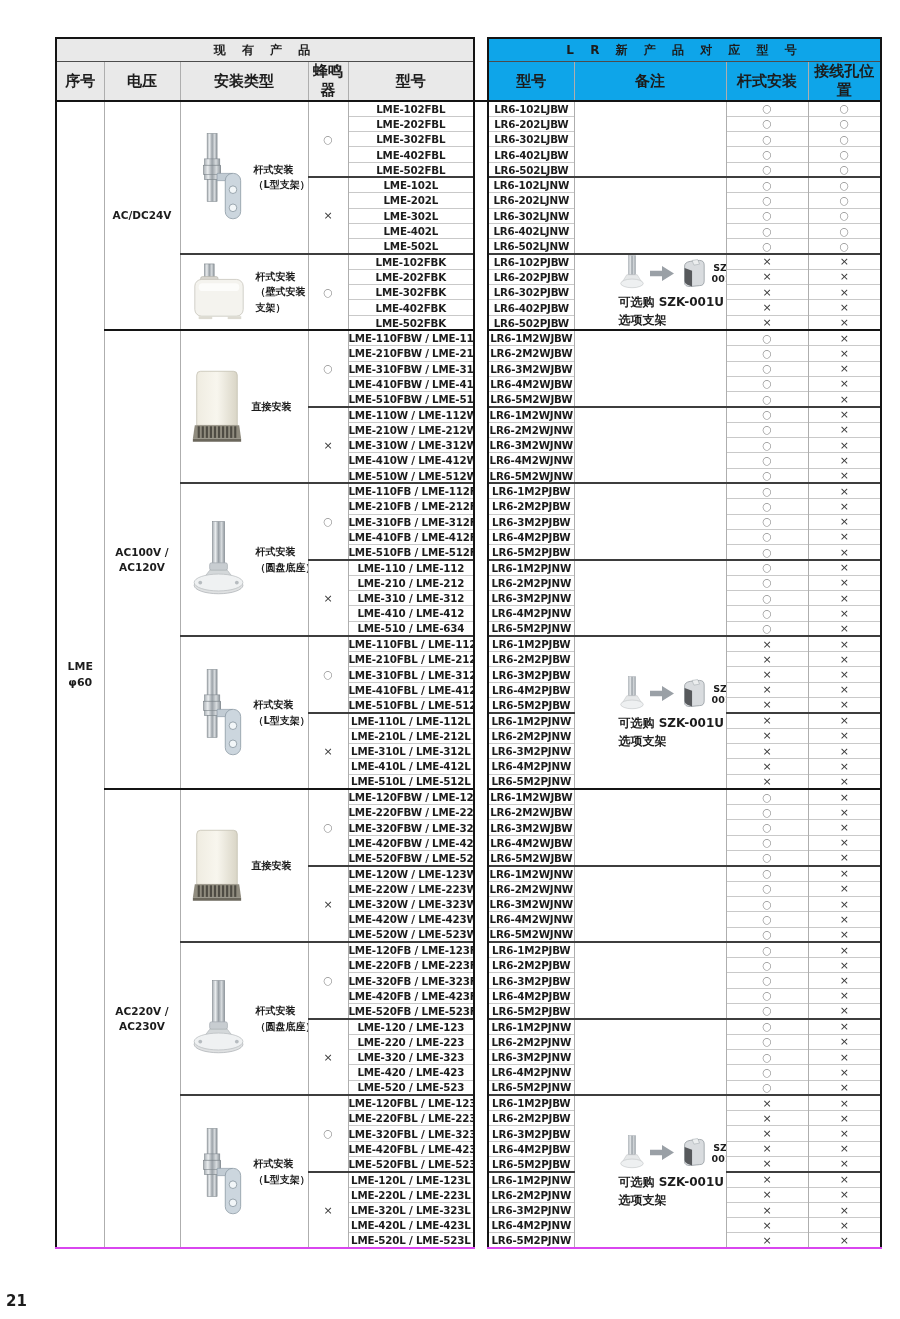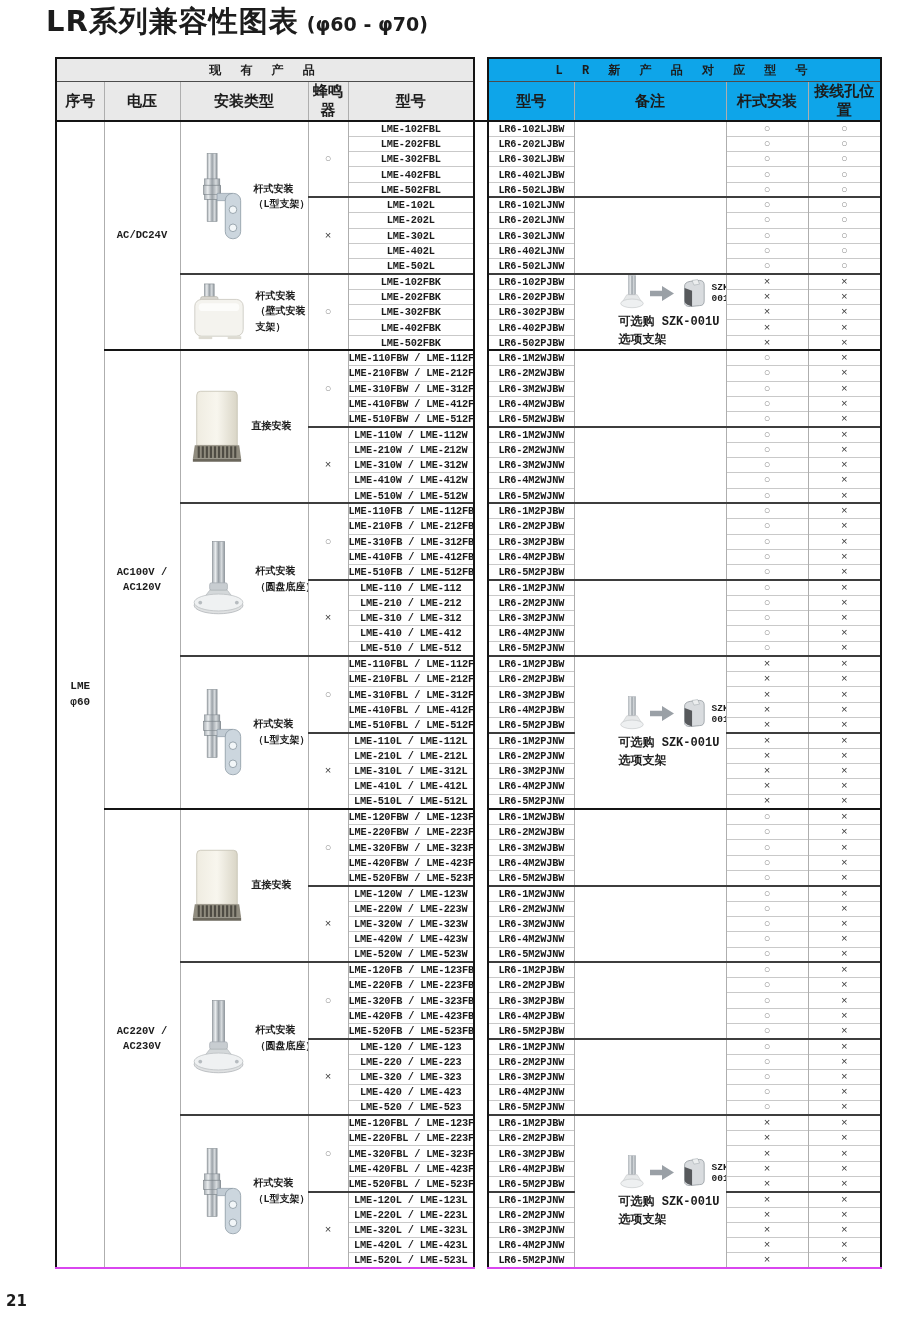--- a/index.html
+++ b/index.html
@@ -3,21 +3,21 @@
 <meta charset="utf-8">
 <style>
   html,body{margin:0;padding:0;}
   .page{position:relative;width:900px;height:1319px;background:#ffffff;overflow:hidden;
         font-family:"DejaVu Sans", sans-serif;color:#1c1c1c;}
   .title{position:absolute;left:46px;top:2px;white-space:nowrap;}
   .title .main{font-size:29px;font-weight:bold;letter-spacing:1px;}
   .title .sub{font-size:19px;font-weight:bold;margin-left:8px;}
   .pagenum{position:absolute;left:6px;top:1292px;font-size:15px;font-weight:bold;}
 
-  .tblwrap{position:absolute;left:55px;top:57px;font-family:Liberation Mono, monospace;}
+  .tblwrap{position:absolute;left:55px;top:37px;}
   table{border-collapse:collapse;table-layout:fixed;width:825px;}
   td{padding:0;margin:0;text-align:center;vertical-align:middle;
      border-left:1px solid #aeaeae;border-right:1px solid #aeaeae;
      font-size:10.5px;overflow:hidden;}
   
   tr.sec td{height:22px;font-size:12px;font-weight:600;letter-spacing:6px;}
   tr.hdr td{height:18px;font-size:15px;font-weight:600;}
   .shl,.hl{background:#e9e9e9;}
   .shr,.hr{background:#0ea5e9;}
   tr.sec td.shl,tr.sec td.shr{border-top:2px solid #141414;border-bottom:1px solid #4c4c4c;}
@@ -63,23 +63,20 @@
         <stop offset="1" stop-color="#8e969c"></stop>
       </linearGradient>
       <linearGradient id="ivg" x1="0" y1="0" x2="1" y2="0">
         <stop offset="0" stop-color="#efece1"></stop>
           <stop offset="0.5" stop-color="#f8f6ee"></stop>
         <stop offset="1" stop-color="#d9d5c6"></stop>
       </linearGradient>
     </defs>
   </svg>
 
-  <div class="title">
-    <span class="main">LR系列兼容性图表</span><span class="sub">(φ60 - φ70)</span>
-  </div>
 
   <div class="tblwrap">
     <table>
       <colgroup>
         <col style="width:48px">
           <col style="width:76px">
           <col style="width:128px">
         <col style="width:40px">
           <col style="width:126px">
           <col style="width:14px">
@@ -430,21 +427,21 @@
             <td class="mk circ bt">○</td>
             <td class="mk er cross bt">×</td>
           </tr>
           <tr class="dr">
             <td class="mo er bt">LME-410 / LME-412</td>
             <td class="mn el bt">LR6-4M2PJNW</td>
             <td class="mk circ bt">○</td>
             <td class="mk er cross bt">×</td>
           </tr>
           <tr class="dr">
-            <td class="mo er bt">LME-510 / LME-512</td>
+            <td class="mo er bt">LME-510 / LME-634</td>
             <td class="mn el bt">LR6-5M2PJNW</td>
             <td class="mk circ bt">○</td>
             <td class="mk er cross bt">×</td>
           </tr>
           <tr class="dr">
             <td class="mount btg" rowspan="10">
               <div class="mwrap">
                 <span class="icon"><svg width="58" height="96" viewBox="0 0 64 96">
                     <rect x="20" y="0" width="11" height="30" fill="url(#chr)" stroke="#7e868c" stroke-width="0.6"></rect>
                     <rect x="17" y="28" width="17" height="7" fill="url(#chr)" stroke="#7e868c" stroke-width="0.6"></rect>

